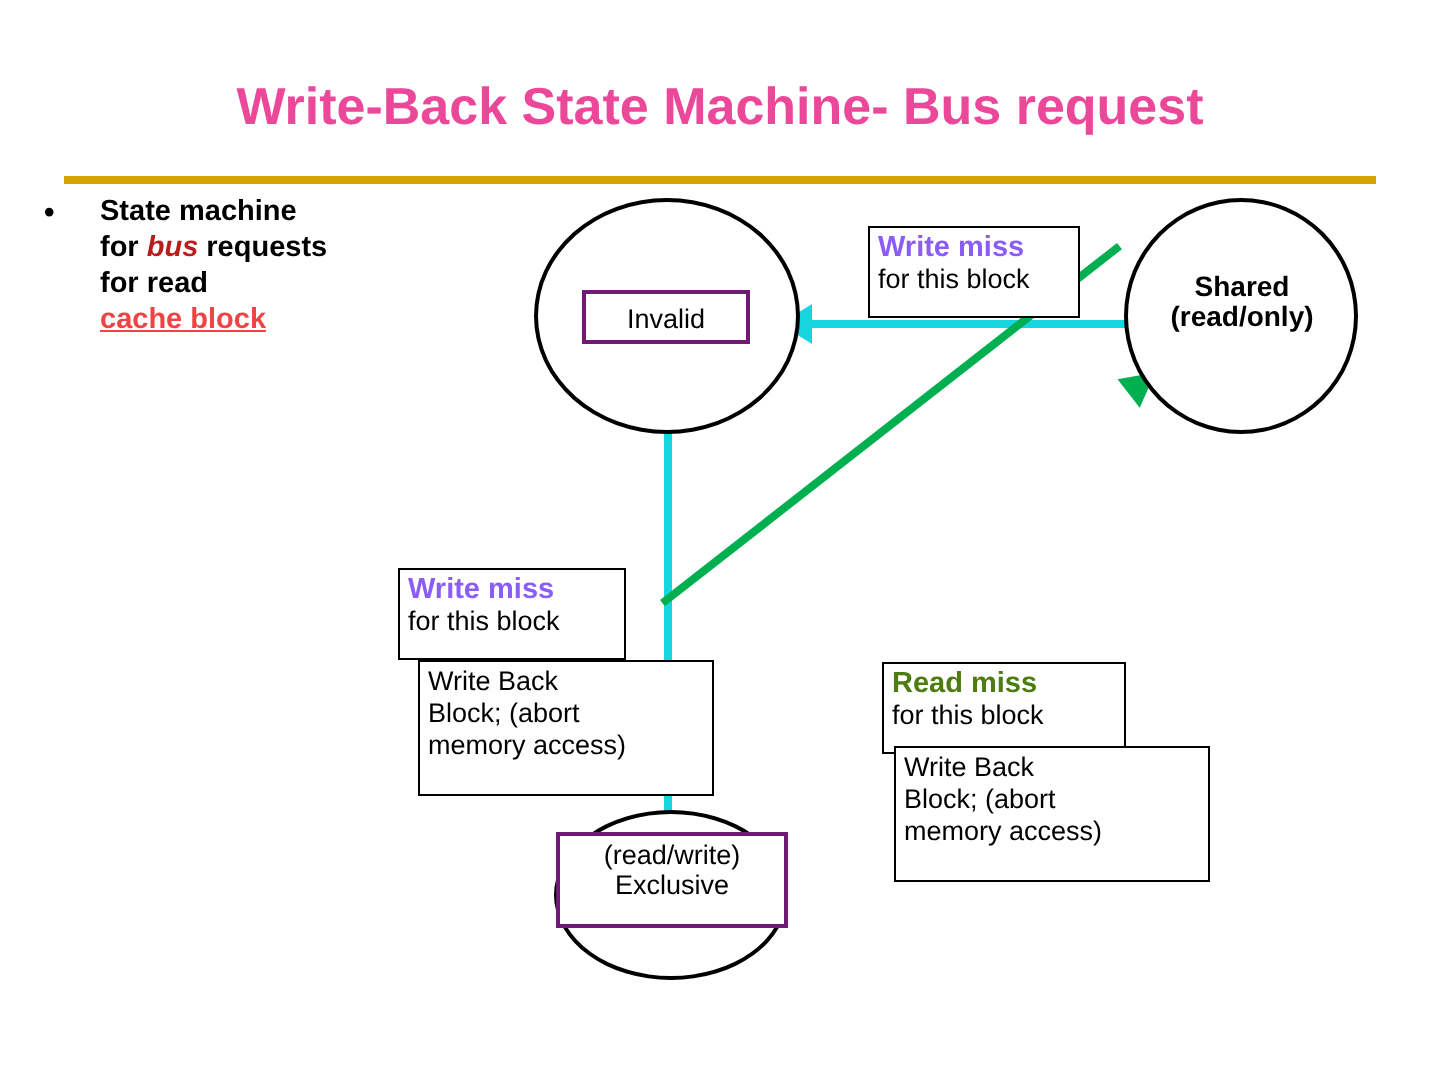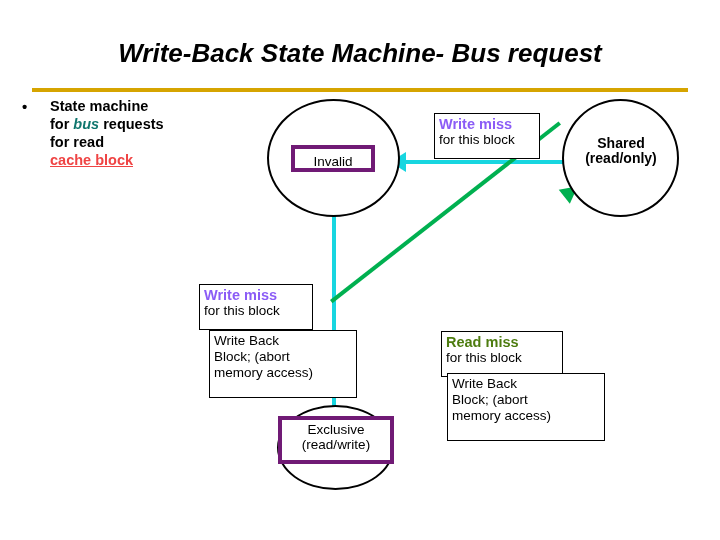--- a/index.html
+++ b/index.html
@@ -20,23 +20,22 @@
     background: #ffffff;
   }
   .title {
     position: absolute;
     left: 0;
     top: 38px;
     width: 720px;
     text-align: center;
     font-size: 26px;
     font-weight: bold;
-    color: #000000;
+    color: #ec4899;
     letter-spacing: 0px;
-    font-style: italic;
   }
   .title-rule {
     position: absolute;
     left: 32px;
     top: 88px;
     width: 656px;
     height: 4px;
     background: #d6a400;
   }
   
@@ -57,39 +56,39 @@
     font-size: 15px;
     line-height: 15px;
   }
   .bullet-text {
     position: absolute;
     left: 28px;
     top: 0px;
     width: 230px;
   }
   .em-blue {
-    color: #0f766e;
+    color: #b91c1c;
     font-style: italic;
   }
   .em-red-underline {
     color: #ef4444;
     text-decoration: underline;
   }
   
   .ellipse {
     position: absolute;
     border: 2px solid #000000;
     border-radius: 50%;
     background: #ffffff;
     box-sizing: border-box;
   }
   .state-label {
     position: absolute;
     background: #ffffff;
-    border: 4px solid #701a75;
+    border: 2px solid #701a75;
     font-size: 13.5px;
     color: #000000;
     text-align: center;
     line-height: 15px;
     padding: 2px 4px;
     box-sizing: border-box;
     white-space: nowrap;
   }
   .state-label.noborder {
     border: none;
@@ -170,22 +169,22 @@
   <div class="state-label" style="left:291px; top:145px; width:84px; height:27px; line-height:21px;">Invalid</div>
 
   <div class="ellipse" style="left:562px; top:99px; width:117px; height:118px;"></div>
   <div class="state-label noborder" style="left:564px; top:134px; width:114px; font-weight:bold; font-size:14px;">
     <div>Shared</div>
     <div>(read/only)</div>
   </div>
 
   <div class="ellipse" style="left:277px; top:405px; width:117px; height:85px;"></div>
   <div class="state-label" style="left:278px; top:416px; width:116px; height:48px;">
+    <div>(read/write)</div>
     <div>Exclusive</div>
-    <div>(read/write)</div>
   </div>
 
   <div class="callout" style="left:434px; top:113px; width:106px; height:46px;">
     <div class="hl-cyan">Write miss</div>
     <div>for this block</div>
   </div>
 
   <div class="callout" style="left:199px; top:284px; width:114px; height:46px;">
     <div class="hl-cyan">Write miss</div>
     <div>for this block</div>

